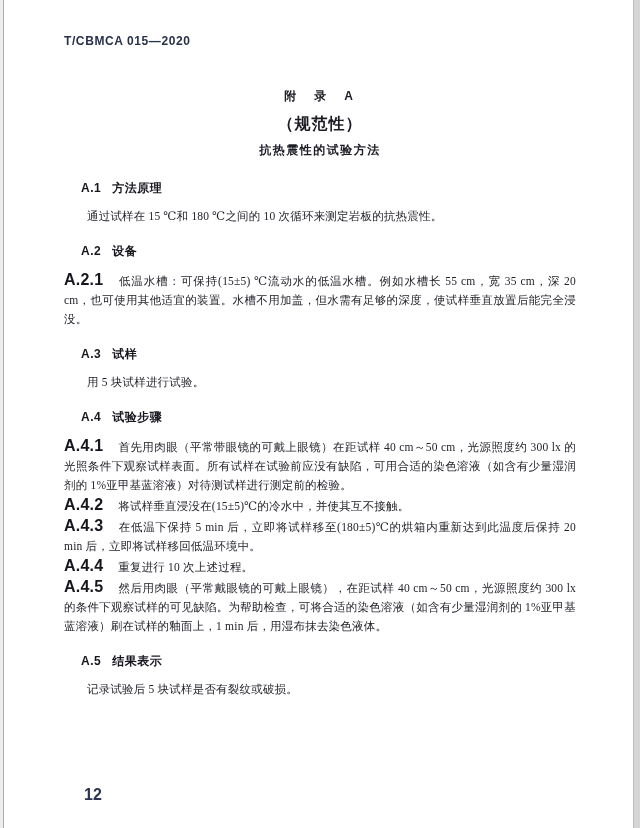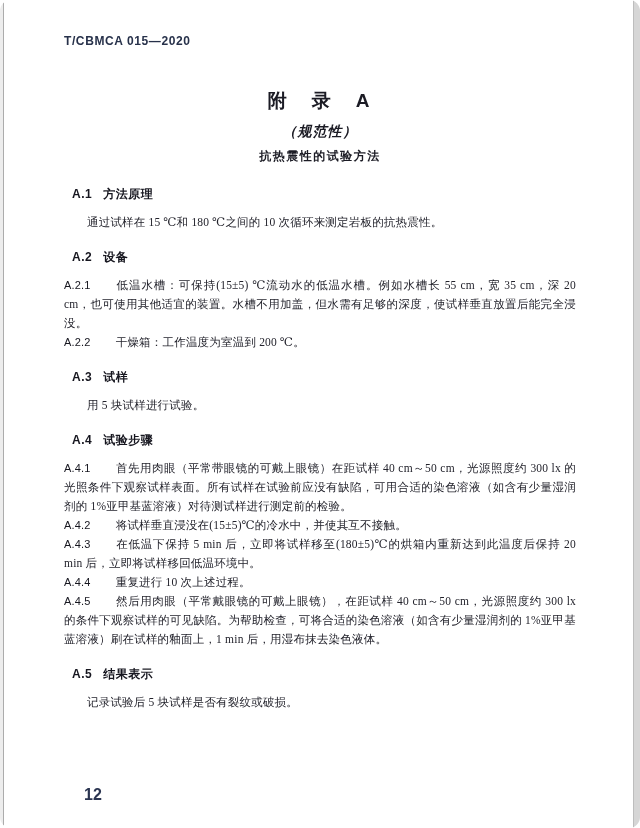--- a/index.html
+++ b/index.html
@@ -3,21 +3,20 @@
 <meta charset="utf-8">
 <style>
   html, body { margin:0; padding:0; background:#ffffff; }
   .sheet {
     position:relative;
     width:640px; height:828px;
     background:#ffffff;
     overflow:hidden;
     font-family:"Liberation Serif","DejaVu Serif",serif;
     color:#23232c;
-    border-radius:11px;
   }
   
   .edge-left {
     position:absolute; left:0; top:0; bottom:0; width:3px;
     background:#ededed;
     border-right:1px solid #acacac;
   }
   .edge-right {
     position:absolute; right:0; top:0; bottom:0; width:6px;
     background:#d6d6d6;
@@ -34,47 +33,47 @@
     color:#27314a;
     font-family:"Liberation Sans","DejaVu Sans",sans-serif;
   }
   .title-block {
     margin-top:40px;
     text-align:center;
     font-weight:bold;
     color:#1b1b24;
     font-family:"Liberation Sans","DejaVu Sans",sans-serif;
   }
-  .title-line1 { font-size:19px; letter-spacing:3px; }
-  .title-line2 { font-size:14px; margin-top:9px; letter-spacing:1px;font-style:italic; }
+  .title-line1 { font-size:12px; letter-spacing:3px; }
+  .title-line2 { font-size:16px; margin-top:9px; letter-spacing:1px; }
   .title-line3 { font-size:12px; margin-top:7px; letter-spacing:1.5px; }
   .sec {
-    margin:17px 0 10px 8px;
+    margin:17px 0 10px 17px;
     font-size:12px;
     font-weight:bold;
     color:#16161f;
     letter-spacing:0.5px;
     font-family:"Liberation Sans","DejaVu Sans",sans-serif;
   }
   .sec.first { margin-top:21px; }
   .sec-id { margin-right:11px; }
   .para {
     margin:0;
     font-size:11.5px;
     line-height:19px;
     text-align:justify;
     letter-spacing:0.2px;
     color:#23232c;
   }
   .para.indent { text-indent:2em; }
   .plabel {
-    font-weight:normal;
-    margin-right:25px;
+    font-weight:bold;
+    margin-right:15px;
     font-family:"Liberation Sans","DejaVu Sans",sans-serif;
-    font-size:11px;
+    font-size:16px;
     color:#16161f;
   }
   .page-number {
     position:absolute;
     left:84px; top:786px;
     font-weight:bold;
     font-size:16px;
     color:#2a3450;
     font-family:"Liberation Sans","DejaVu Sans",sans-serif;
   }
@@ -93,21 +92,20 @@
       <div class="title-line1">附　录　A</div>
       <div class="title-line2">（规范性）</div>
       <div class="title-line3">抗热震性的试验方法</div>
     </div>
 
     <h3 class="sec first"><span class="sec-id">A.1</span><span>方法原理</span></h3>
     <p class="para indent"><span>通过试样在 15 ℃和 180 ℃之间的 10 次循环来测定岩板的抗热震性。</span></p>
 
     <h3 class="sec"><span class="sec-id">A.2</span><span>设备</span></h3>
     <p class="para"><span class="plabel">A.2.1</span><span>低温水槽：可保持(15±5) ℃流动水的低温水槽。例如水槽长 55 cm，宽 35 cm，深 20 cm，也可使用其他适宜的装置。水槽不用加盖，但水需有足够的深度，使试样垂直放置后能完全浸没。</span></p>
-    <p class="para"><span class="plabel">A.2.2</span><span>干燥箱：工作温度为室温到 200 ℃。</span></p>
 
     <h3 class="sec"><span class="sec-id">A.3</span><span>试样</span></h3>
     <p class="para indent"><span>用 5 块试样进行试验。</span></p>
 
     <h3 class="sec"><span class="sec-id">A.4</span><span>试验步骤</span></h3>
     <p class="para"><span class="plabel">A.4.1</span><span>首先用肉眼（平常带眼镜的可戴上眼镜）在距试样 40 cm～50 cm，光源照度约 300 lx 的光照条件下观察试样表面。所有试样在试验前应没有缺陷，可用合适的染色溶液（如含有少量湿润剂的 1%亚甲基蓝溶液）对待测试样进行测定前的检验。</span></p>
     <p class="para"><span class="plabel">A.4.2</span><span>将试样垂直浸没在(15±5)℃的冷水中，并使其互不接触。</span></p>
     <p class="para"><span class="plabel">A.4.3</span><span>在低温下保持 5 min 后，立即将试样移至(180±5)℃的烘箱内重新达到此温度后保持 20 min 后，立即将试样移回低温环境中。</span></p>
     <p class="para"><span class="plabel">A.4.4</span><span>重复进行 10 次上述过程。</span></p>
     <p class="para"><span class="plabel">A.4.5</span><span>然后用肉眼（平常戴眼镜的可戴上眼镜），在距试样 40 cm～50 cm，光源照度约 300 lx 的条件下观察试样的可见缺陷。为帮助检查，可将合适的染色溶液（如含有少量湿润剂的 1%亚甲基蓝溶液）刷在试样的釉面上，1 min 后，用湿布抹去染色液体。</span></p>

